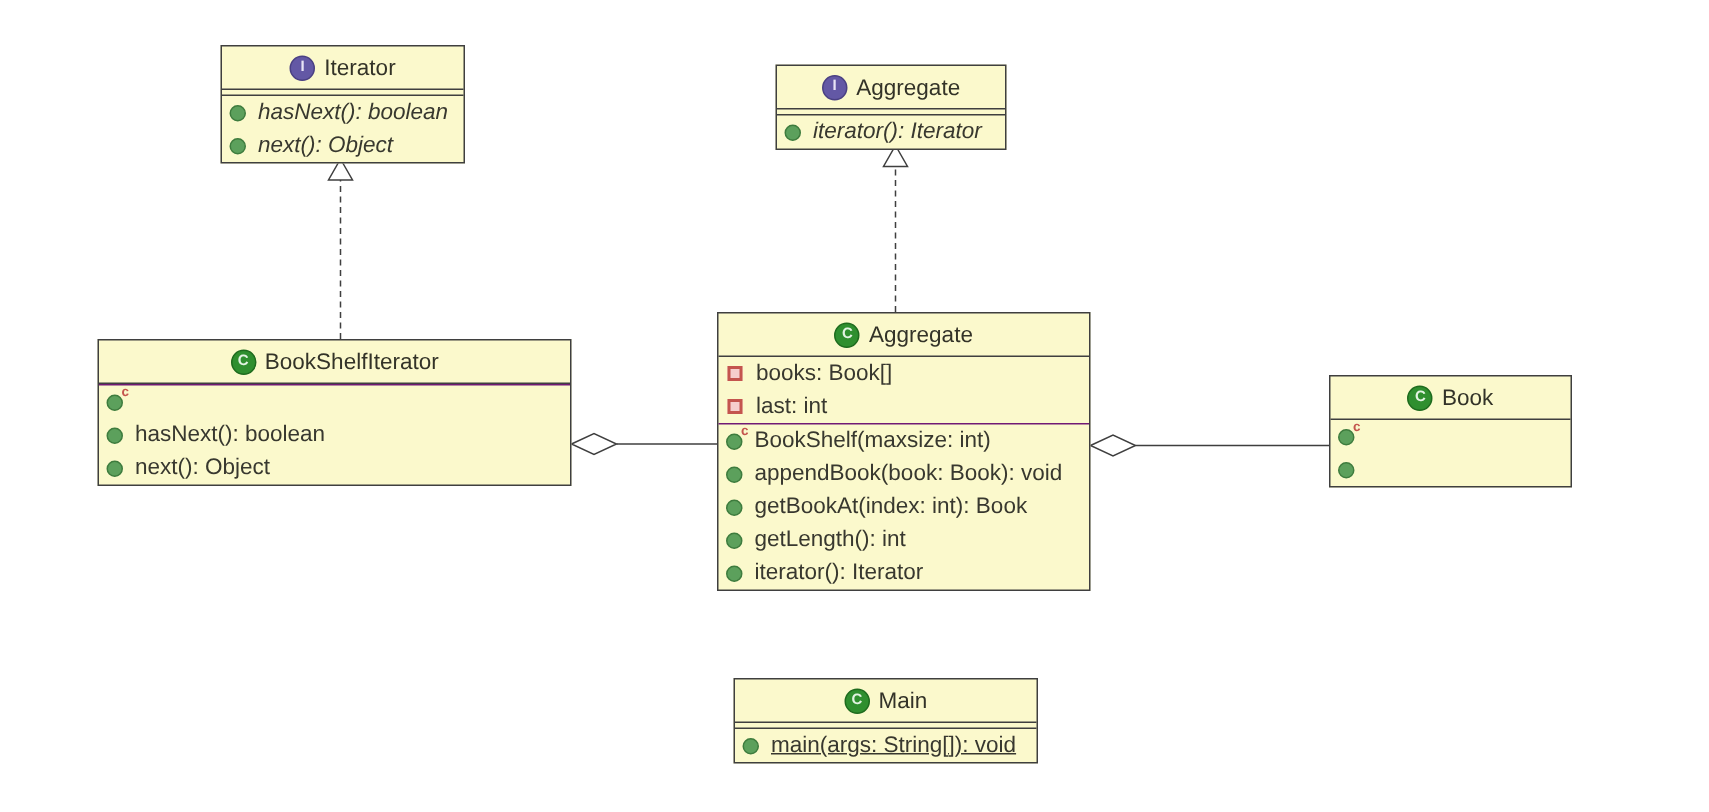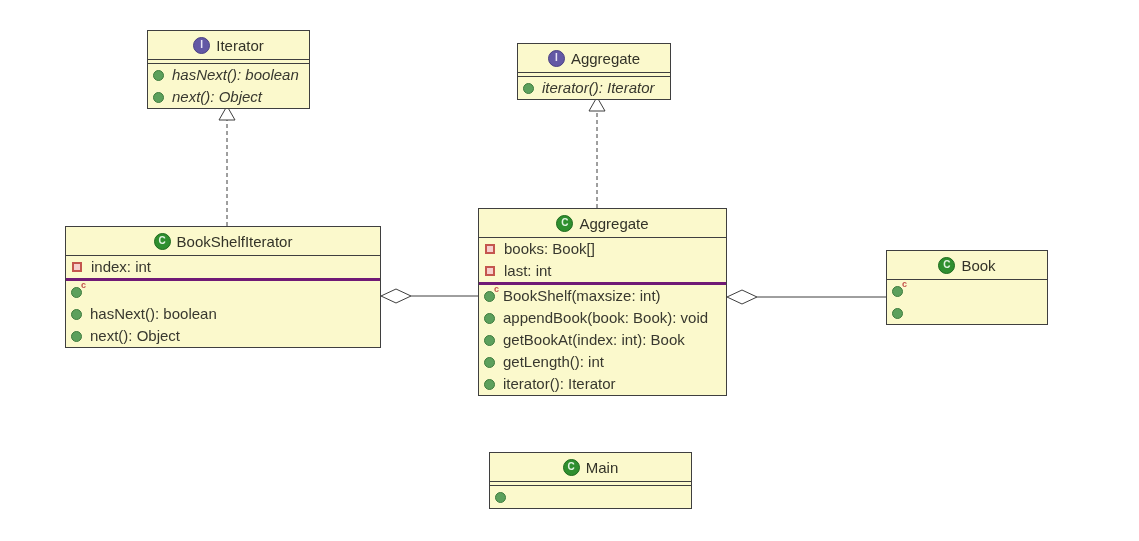--- a/index.html
+++ b/index.html
@@ -13,21 +13,21 @@
   .uml-box {
     position:absolute; z-index:1; box-sizing:border-box;
     background:#FBF9CC; border:1px solid #3F3F3F; color:#38382F;
   }
   .uml-title {
     height:28px; display:flex; align-items:center; justify-content:center;
     gap:6px; font-size:15px; color:#333328;
     border-bottom:1px solid #3F3F3F; white-space:nowrap;
   }
   .empty-compartment { height:3px; border-bottom:1px solid #3F3F3F; }
-  .fields { border-bottom:3px solid #701a75; }
+  .fields { border-bottom:1px solid #701a75; }
   .row {
     display:flex; align-items:center; height:22px; padding-left:5px;
     font-size:15px; white-space:nowrap;
   }
   .lbl { line-height:22px; }
   .abstract .lbl { font-style:italic; }
   .static .lbl { text-decoration:underline; }
 
   .ic-head {
     width:15px; height:15px; border-radius:50%;
@@ -111,24 +111,20 @@
       </div>
     </div>
   </div>
 
   <div class="uml-box" style="left:65px; top:226px; width:316px;">
     <div class="uml-title">
       <span class="ic-head ic-class">C</span>
       <span>BookShelfIterator</span>
     </div>
     <div class="fields">
-      <div class="row">
-        <span class="ic-field"></span>
-        <span class="lbl">index: int</span>
-      </div>
     </div>
     <div class="methods">
       <div class="row">
         <span class="ic-method">
             <i class="ctor-c">c</i>
           </span>
       </div>
       <div class="row">
         <span class="ic-method"></span>
         <span class="lbl">hasNext(): boolean</span>
@@ -200,17 +196,18 @@
 
   <div class="uml-box" style="left:489px; top:452px; width:203px;">
     <div class="uml-title">
       <span class="ic-head ic-class">C</span>
       <span>Main</span>
     </div>
     <div class="empty-compartment"></div>
     <div class="methods">
       <div class="row static">
         <span class="ic-method"></span>
+        <span class="lbl">main(args: String[]): void</span>
       </div>
     </div>
   </div>
 
 </div>
 
 </body></html>

